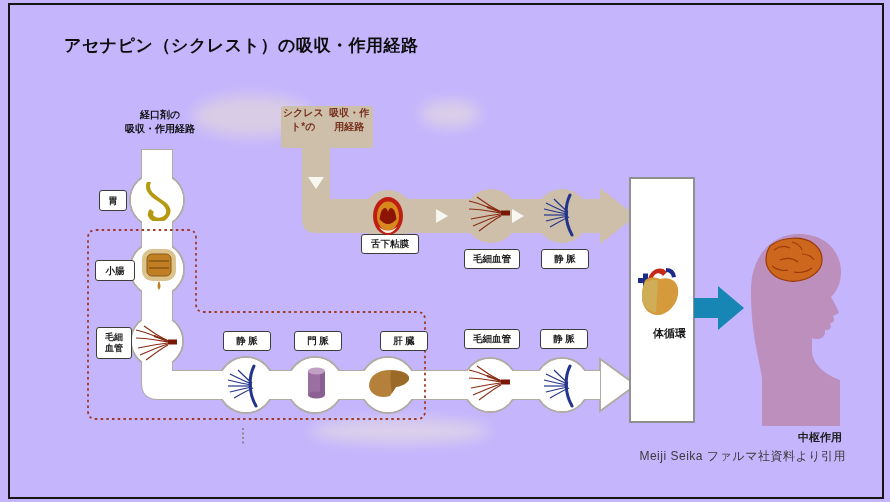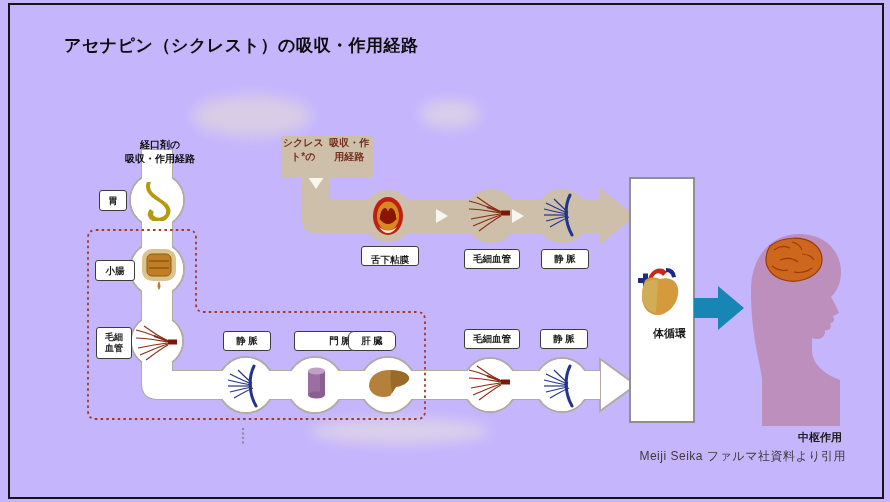--- a/index.html
+++ b/index.html
@@ -3,21 +3,21 @@
 <meta charset="utf-8">
 <style>
   html,body{margin:0;padding:0;background:#fff;}
   #stage{position:relative;width:890px;height:502px;background:#c4b5fd;overflow:hidden;
          font-family:"Liberation Sans","DejaVu Sans",sans-serif;}
   .frame{position:absolute;left:8px;top:3px;width:872px;height:492px;border:2px solid #151515;}
   .title{position:absolute;left:64px;top:34px;font-size:17px;font-weight:bold;color:#0d0d0d;letter-spacing:.5px;}
   .attribution{position:absolute;right:44px;top:448px;font-size:12px;color:#3b3b3b;letter-spacing:.5px;margin-left:28px;}
   .smudge{position:absolute;border-radius:50%;filter:blur(7px);opacity:.5;z-index:0;}
   #diagram-svg{position:absolute;left:0;top:0;z-index:1;}
-  .route-heading{position:absolute;z-index:3;text-align:center;font-size:10px;font-weight:bold;line-height:1.35;margin-top:30px;}
+  .route-heading{position:absolute;z-index:3;text-align:center;font-size:10px;font-weight:bold;line-height:1.35;}
   .oral-heading{left:108px;top:108px;width:104px;color:#111;}
   .sub-plate{left:281px;top:106px;width:92px;height:42px;background:#cdbfaa;border-radius:3px;
              color:#78301e;display:flex;flex-direction:row;justify-content:center;}
   .label-box{position:absolute;z-index:3;background:#fff;border:1px solid #3c3c3c;border-radius:3px;
              display:flex;flex-direction:column;align-items:center;justify-content:center;
              font-size:9.5px;font-weight:bold;color:#1c1c1c;line-height:1.2;text-align:center;}
   .fp-box{position:absolute;z-index:3;background:#fff;border:1.5px solid #8a3a28;border-radius:8px;
           display:flex;align-items:center;justify-content:center;font-size:11px;font-weight:bold;
           color:#b02818;letter-spacing:2px;left:222px;top:301px;width:118px;height:21px;}
   .systemic-box{position:absolute;z-index:2;left:629px;top:177px;width:62px;height:242px;
@@ -98,28 +98,28 @@
       <span>小腸</span>
     </div>
   <div class="label-box" style="left:96px;top:327px;width:34px;height:30px;font-size:9px;">
     <span>毛細</span>
     <span>血管</span>
   </div>
 
   <div class="label-box" style="left:223px;top:331px;width:46px;height:18px;">
       <span>静 脈</span>
     </div>
-  <div class="label-box" style="left:294px;top:331px;width:46px;height:18px;padding-left:22px;">
+  <div class="label-box" style="left:294px;top:331px;width:46px;height:18px;">
       <span>門 脈</span>
     </div>
-  <div class="label-box" style="left:348px;top:331px;width:46px;height:18px;border-radius:6px;">
+  <div class="label-box" style="left:380px;top:331px;width:46px;height:18px;">
       <span>肝 臓</span>
     </div>
 
-  <div class="label-box" style="left:361px;top:246px;width:56px;height:18px;justify-content:flex-end;">
+  <div class="label-box" style="left:361px;top:234px;width:56px;height:18px;">
       <span>舌下粘膜</span>
     </div>
   <div class="label-box" style="left:464px;top:249px;width:54px;height:18px;">
       <span>毛細血管</span>
     </div>
   <div class="label-box" style="left:541px;top:249px;width:46px;height:18px;">
       <span>静 脈</span>
     </div>
 
   <div class="label-box" style="left:464px;top:329px;width:54px;height:18px;">

